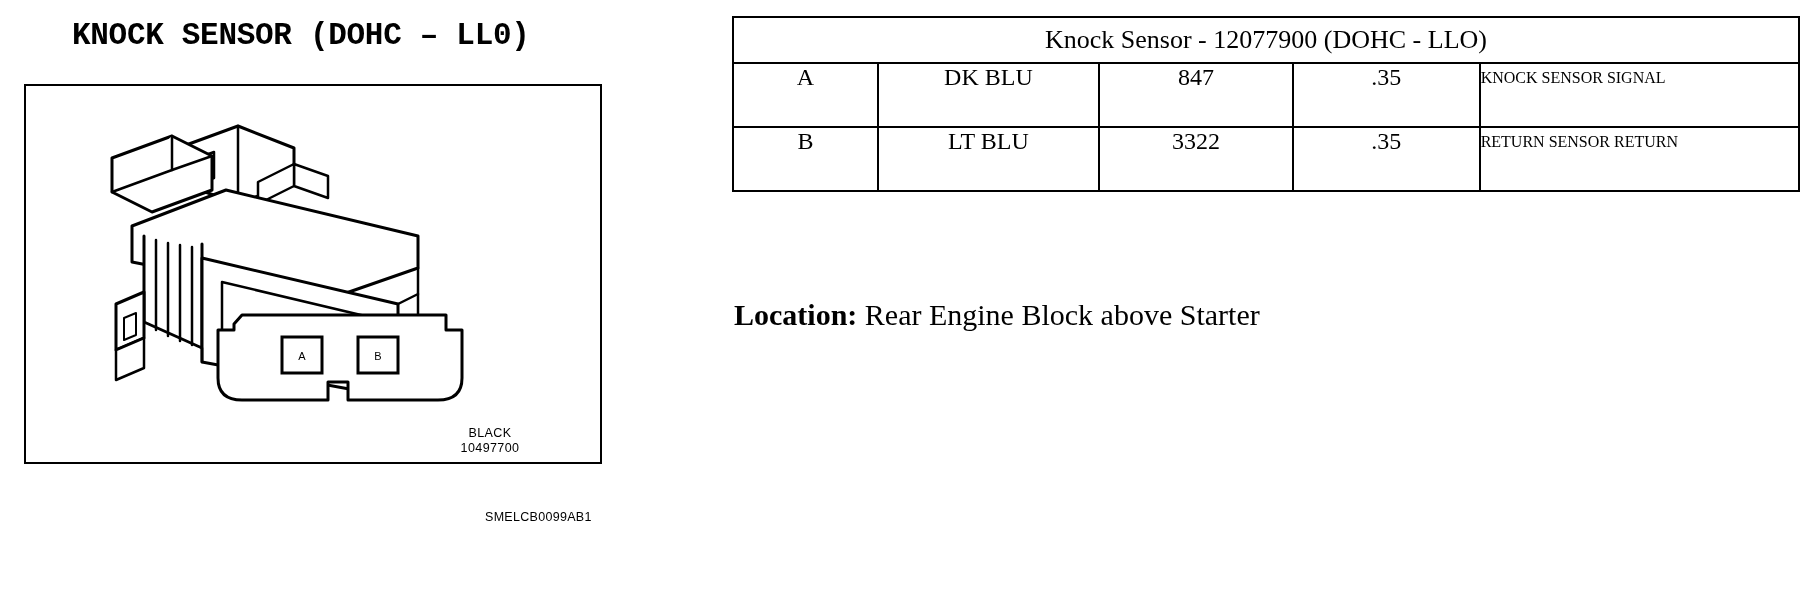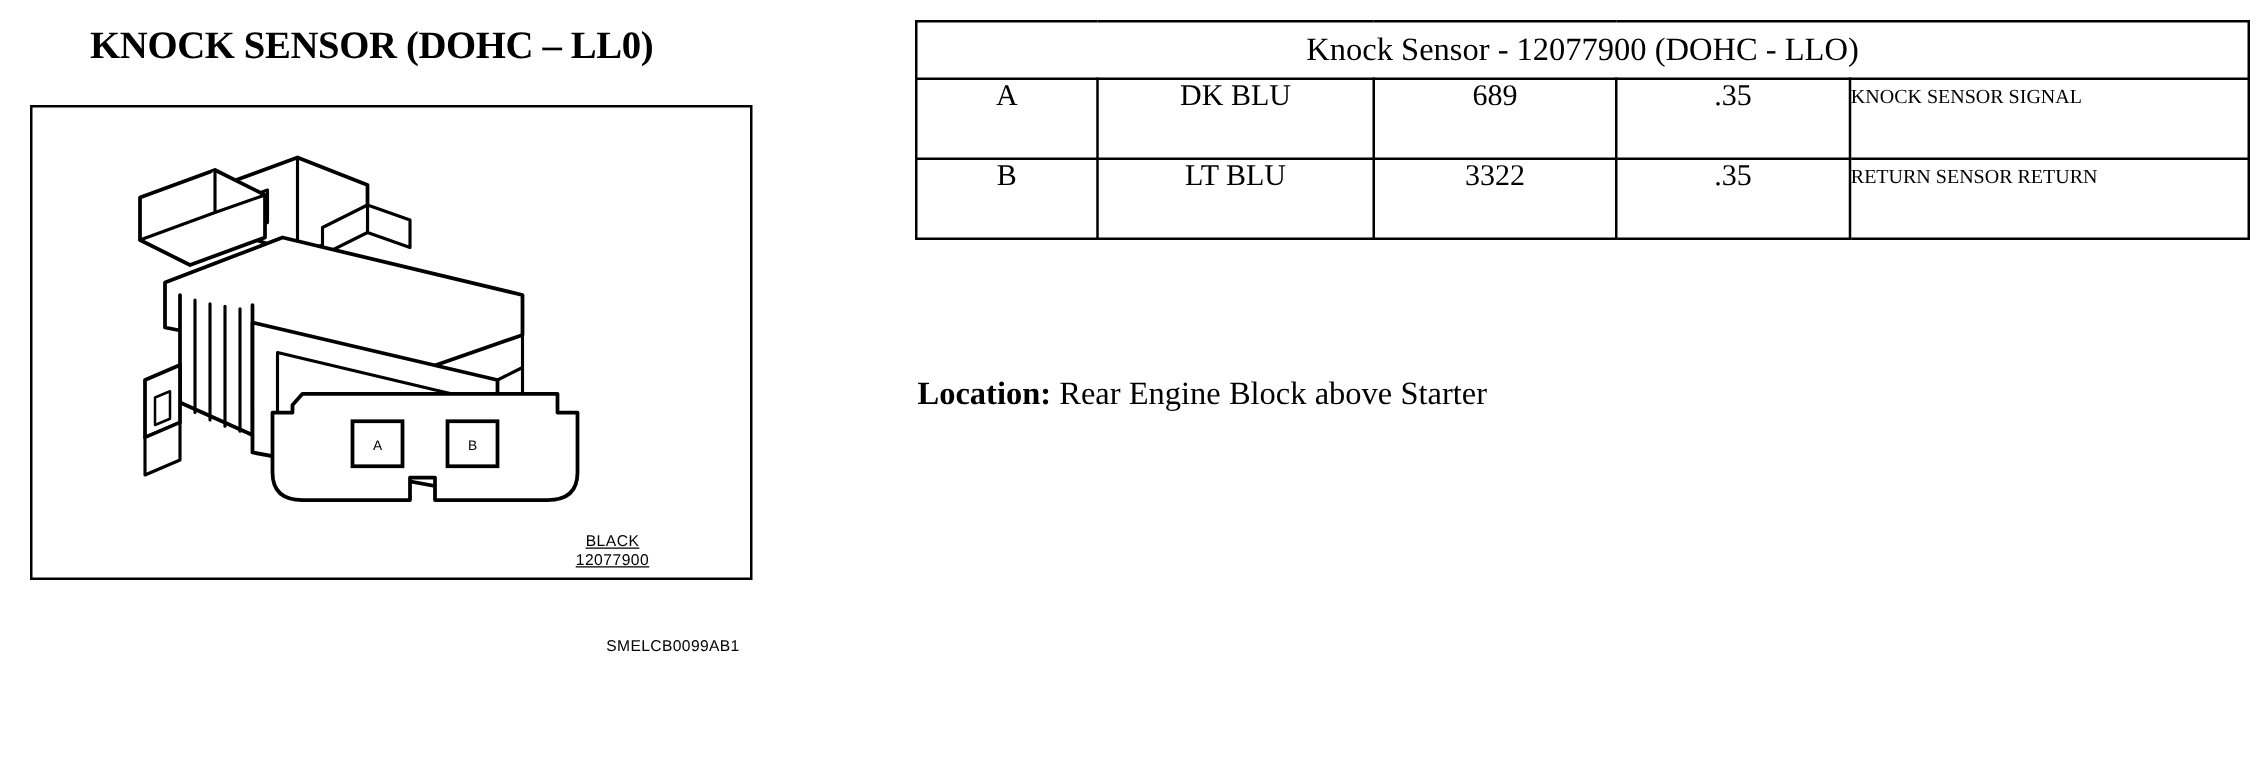--- a/index.html
+++ b/index.html
@@ -22,21 +22,21 @@
     left: 0;
     top: 0;
     width: 720px;
     height: 608px;
   }
 
   #connector-title {
     position: absolute;
     left: 72px;
     top: 18px;
-    font-family: Liberation Serif, serif;
+    font-family: Liberation Mono, monospace;
     font-weight: bold;
     font-size: 31px;
     letter-spacing: -0.3px;
     white-space: nowrap;
   }
 
   #illustration-box {
     position: absolute;
     left: 24px;
     top: 84px;
@@ -62,21 +62,20 @@
   #connector-caption {
     position: absolute;
     left: 405px;
     top: 426px;
     width: 170px;
     text-align: center;
     font-family: "Liberation Sans", sans-serif;
     font-size: 12.5px;
     line-height: 15px;
     letter-spacing: 0.4px;
-    text-decoration: underline;
   }
 
   #figure-id {
     position: absolute;
     left: 485px;
     top: 474px;
     font-family: "Liberation Sans", sans-serif;
     font-size: 12.5px;
     letter-spacing: 0.3px;
     white-space: nowrap;
@@ -144,21 +143,21 @@
     height: 62px;
   }
 
   #detail-list {
     position: absolute;
     left: 4px;
     top: 302px;
     width: 1060px;
   }
   .detail-row {
-    font-size: 26px;
+    font-size: 30px;
     line-height: 26px;
     margin-bottom: 22px;
     white-space: nowrap;
   }
   .detail-label {
     font-weight: bold;
   }
   .detail-value {
     font-weight: normal;
   }
@@ -221,21 +220,21 @@
         <rect x="256" y="251" width="40" height="36"></rect>
         <rect x="332" y="251" width="40" height="36"></rect>
       </g>
       <text class="cavity-letter" x="276" y="274" text-anchor="middle">A</text>
       <text class="cavity-letter" x="352" y="274" text-anchor="middle">B</text>
     </svg>
   </div>
 
   <div id="connector-caption">
     <div>BLACK</div>
-    <div>12077900</div>
+    <div>10497700</div>
   </div>
 
   <div id="figure-id">SMELCB0099AB1</div>
 </div>
 
 <div id="right-panel">
 
   <table id="pinout-table">
     <colgroup>
       <col style="width:118px">
@@ -244,21 +243,21 @@
       <col style="width:152px">
       <col style="width:260px">
     </colgroup>
     <tbody>
       <tr>
         <td id="table-title-cell" colspan="5">Knock Sensor - 12077900 (DOHC - LLO)</td>
       </tr>
       <tr>
         <td class="cell-center">A</td>
         <td class="cell-center">DK BLU</td>
-        <td class="cell-center">689</td>
+        <td class="cell-center">847</td>
         <td class="cell-center">.35</td>
         <td class="cell-func">KNOCK SENSOR SIGNAL</td>
       </tr>
       <tr>
         <td class="cell-center">B</td>
         <td class="cell-center">LT BLU</td>
         <td class="cell-center">3322</td>
         <td class="cell-center">.35</td>
         <td class="cell-func">RETURN SENSOR RETURN</td>
       </tr>

